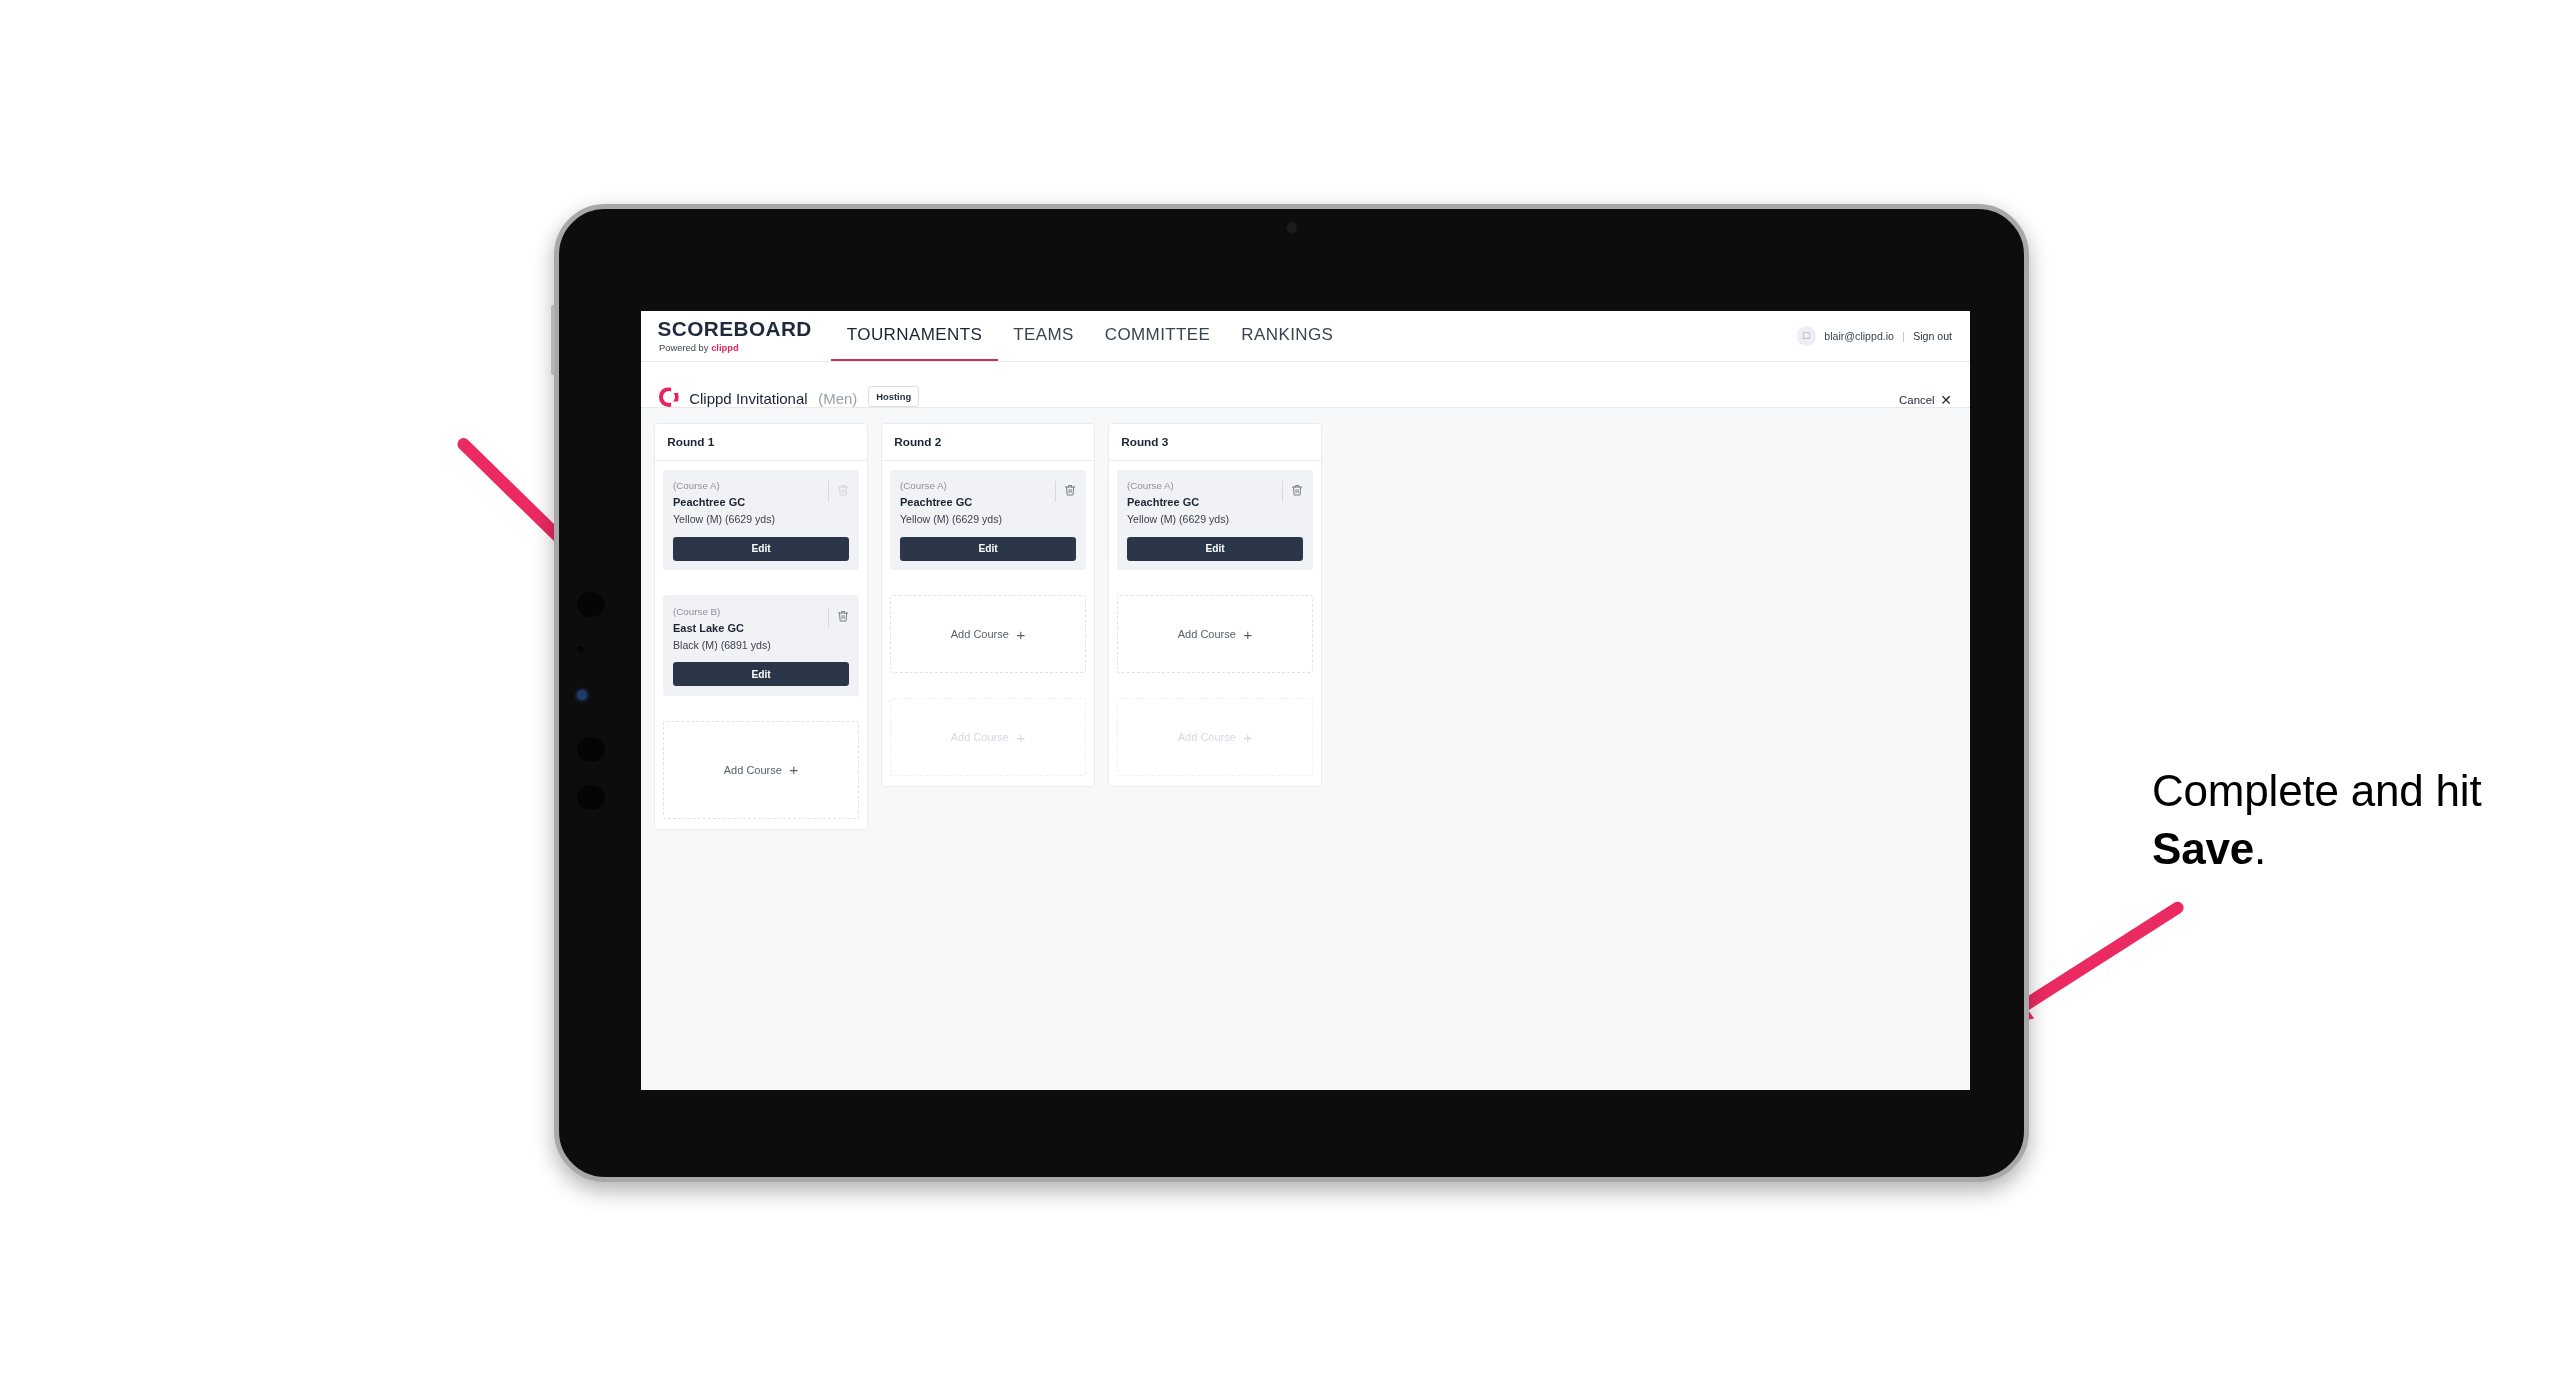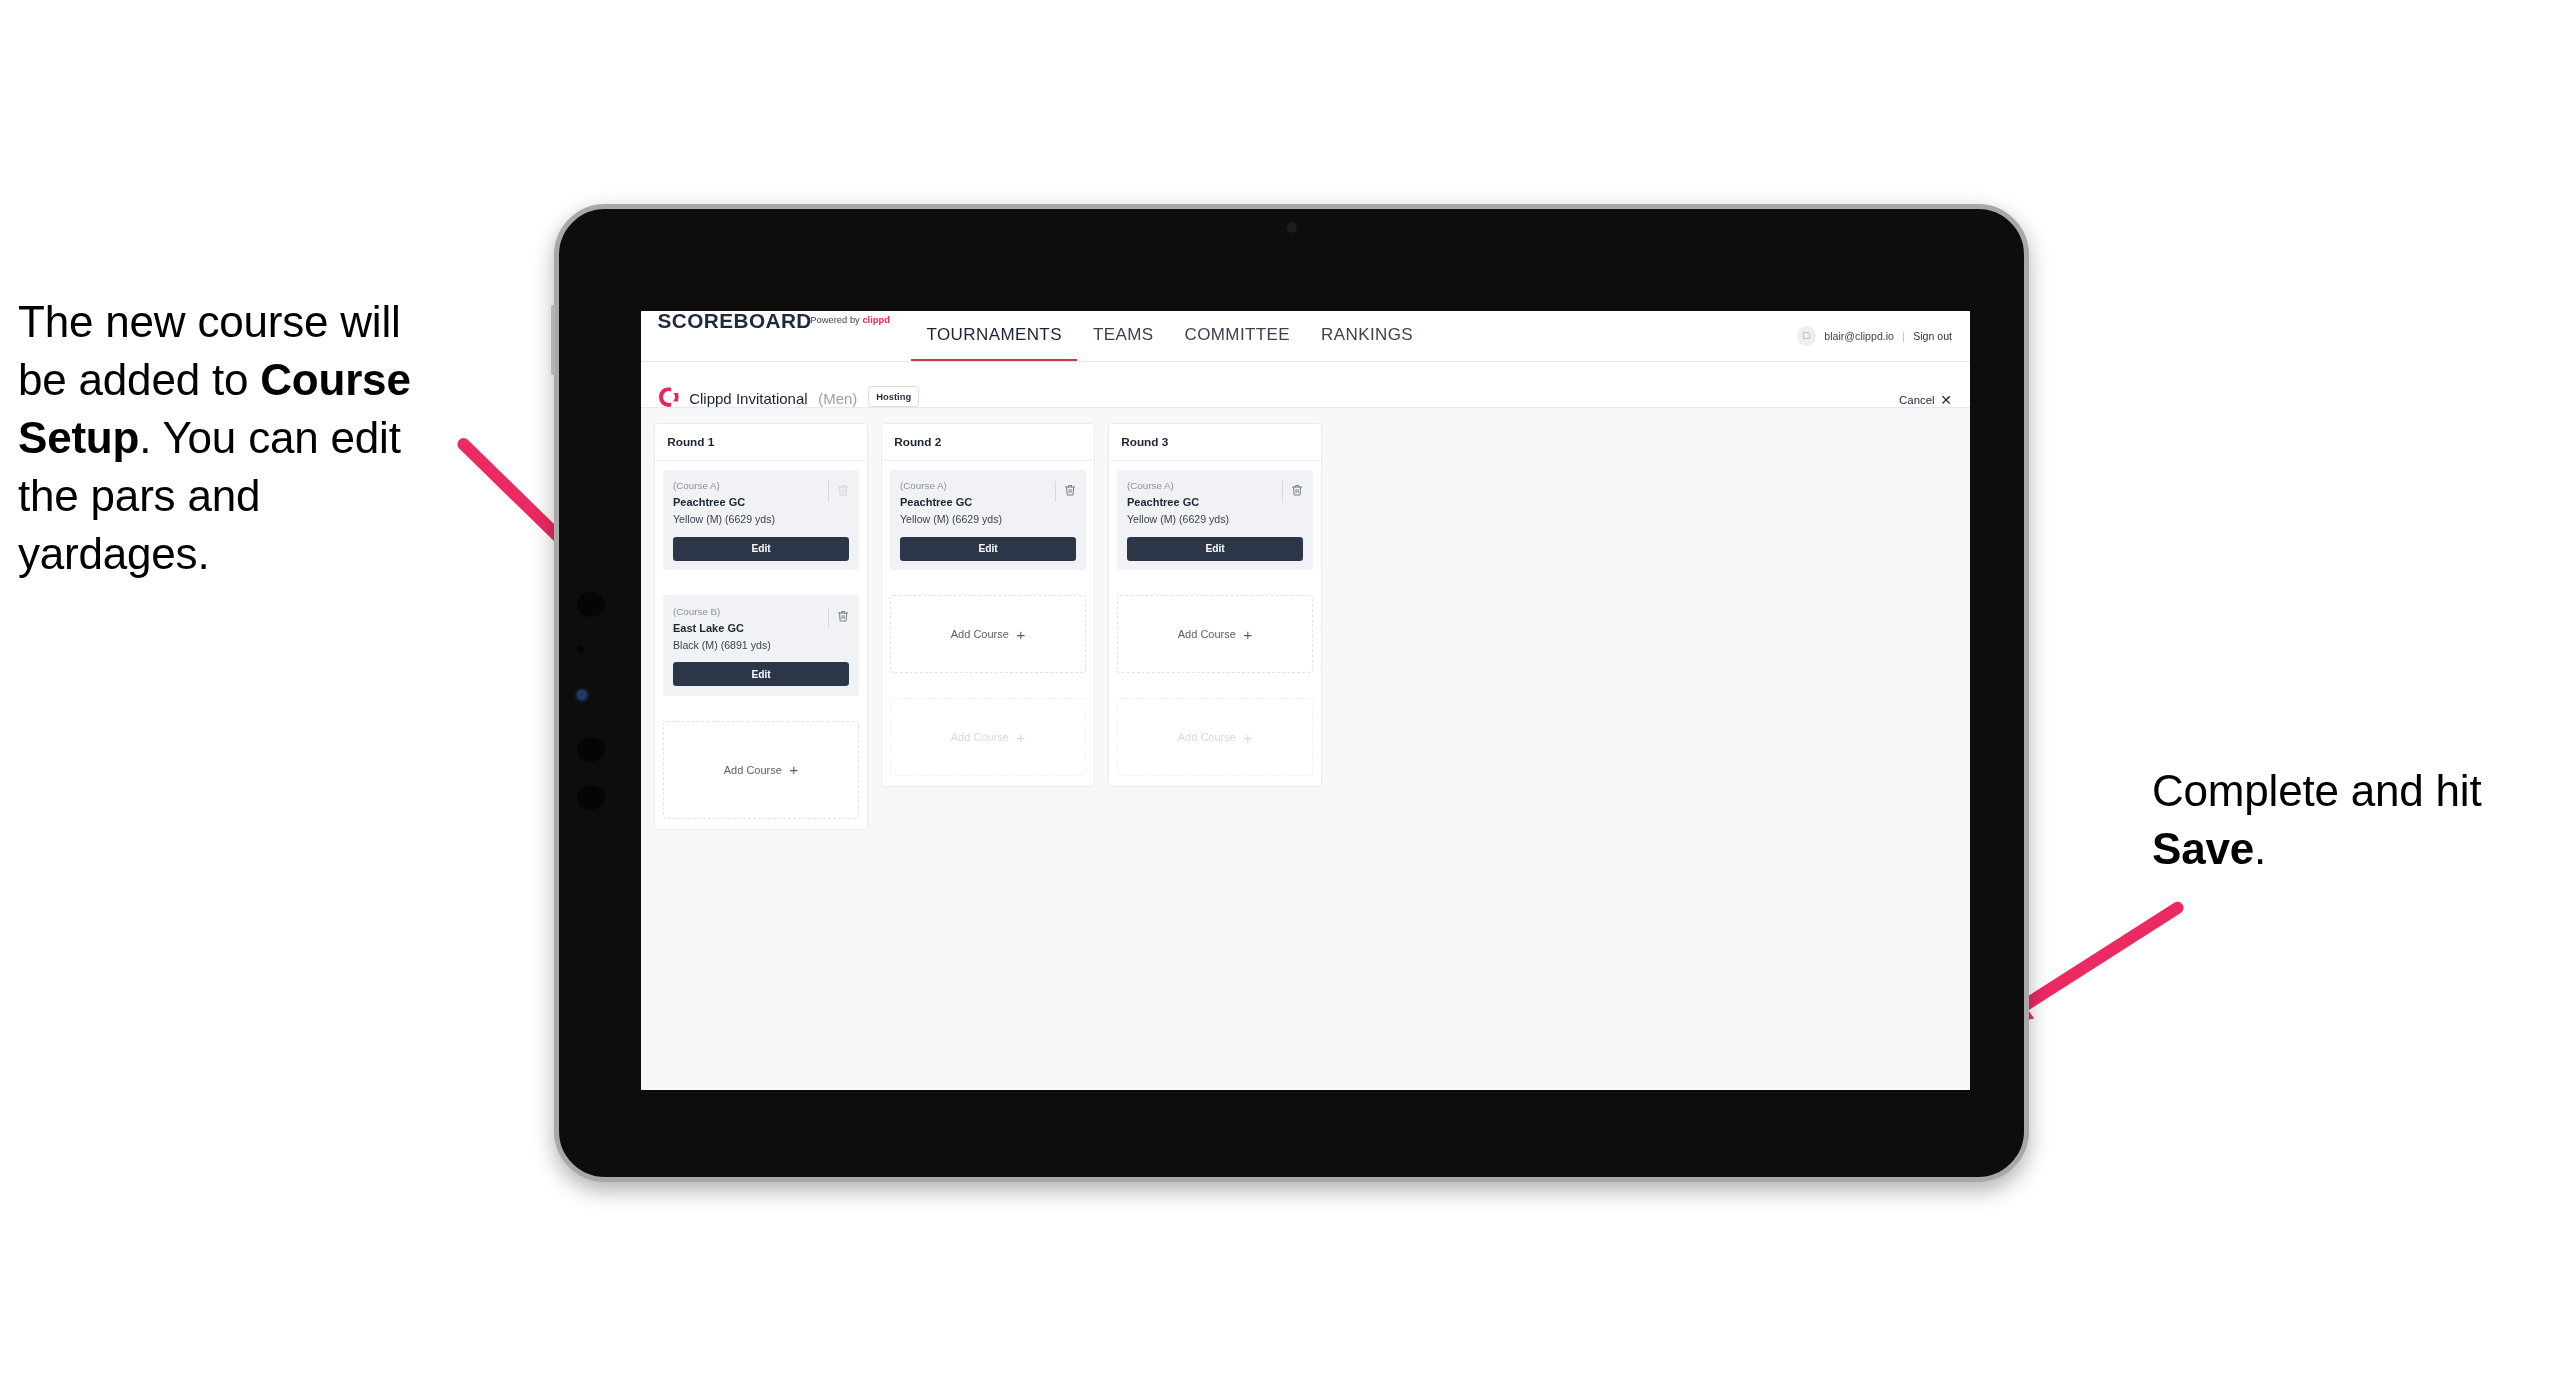--- a/index.html
+++ b/index.html
@@ -63,21 +63,21 @@
   }
 
   
   .topnav {
     display:flex; align-items:stretch;
     height: 51px; background:#fff;
     border-bottom: 0.8px solid #e6e8eb;
     position: relative;
   }
   .brand {
-    display:flex; flex-direction:row; justify-content:center;
+    display:flex; flex-direction:column; justify-content:center;
     padding: 0 21px 0 18px;
     min-width: 163px;
   }
   .brand-title {
     font-family:"Liberation Sans", sans-serif;
     font-weight: 700; font-size: 20.4px; letter-spacing:0.4px;
     color:#1f2b3d; line-height:1;
     transform: scaleX(1.02);
   }
   .brand-sub { font-size: 9.4px; color:#3a3f4a; margin-top:3.3px; }
@@ -191,21 +191,20 @@
   .add-card .plus { font-size:15.5px; line-height:1; color:#5a616c; font-weight:300; }
   .add-card.faded { color:#d5d9de; border-color:#eef0f3; }
   .add-card.faded .plus { color:#d5d9de; }
   .add-card.tall { height: 98px; }
 </style>
 </head>
 <body>
 
 <div class="stage">
 
-  <div class="annot" id="annot-left"><span>The new course will be added to </span><b>Course Setup</b><span>. You can edit the pars and yardages.</span></div>
 
   <svg class="arrow" id="arrow-left" viewBox="0 0 260 250">
     <line x1="8" y1="10" x2="215" y2="212" stroke="#ec2a62" stroke-width="15" stroke-linecap="round"></line>
     <polygon points="248,248 186,221 213,188" fill="#ec2a62"></polygon>
   </svg>
 
   <div class="annot" id="annot-right"><span>Complete and hit </span><b>Save</b><span>.</span></div>
 
   <svg class="arrow" id="arrow-right" viewBox="0 0 280 170">
     <line x1="272" y1="8" x2="78" y2="132" stroke="#ec2a62" stroke-width="15" stroke-linecap="round"></line>

